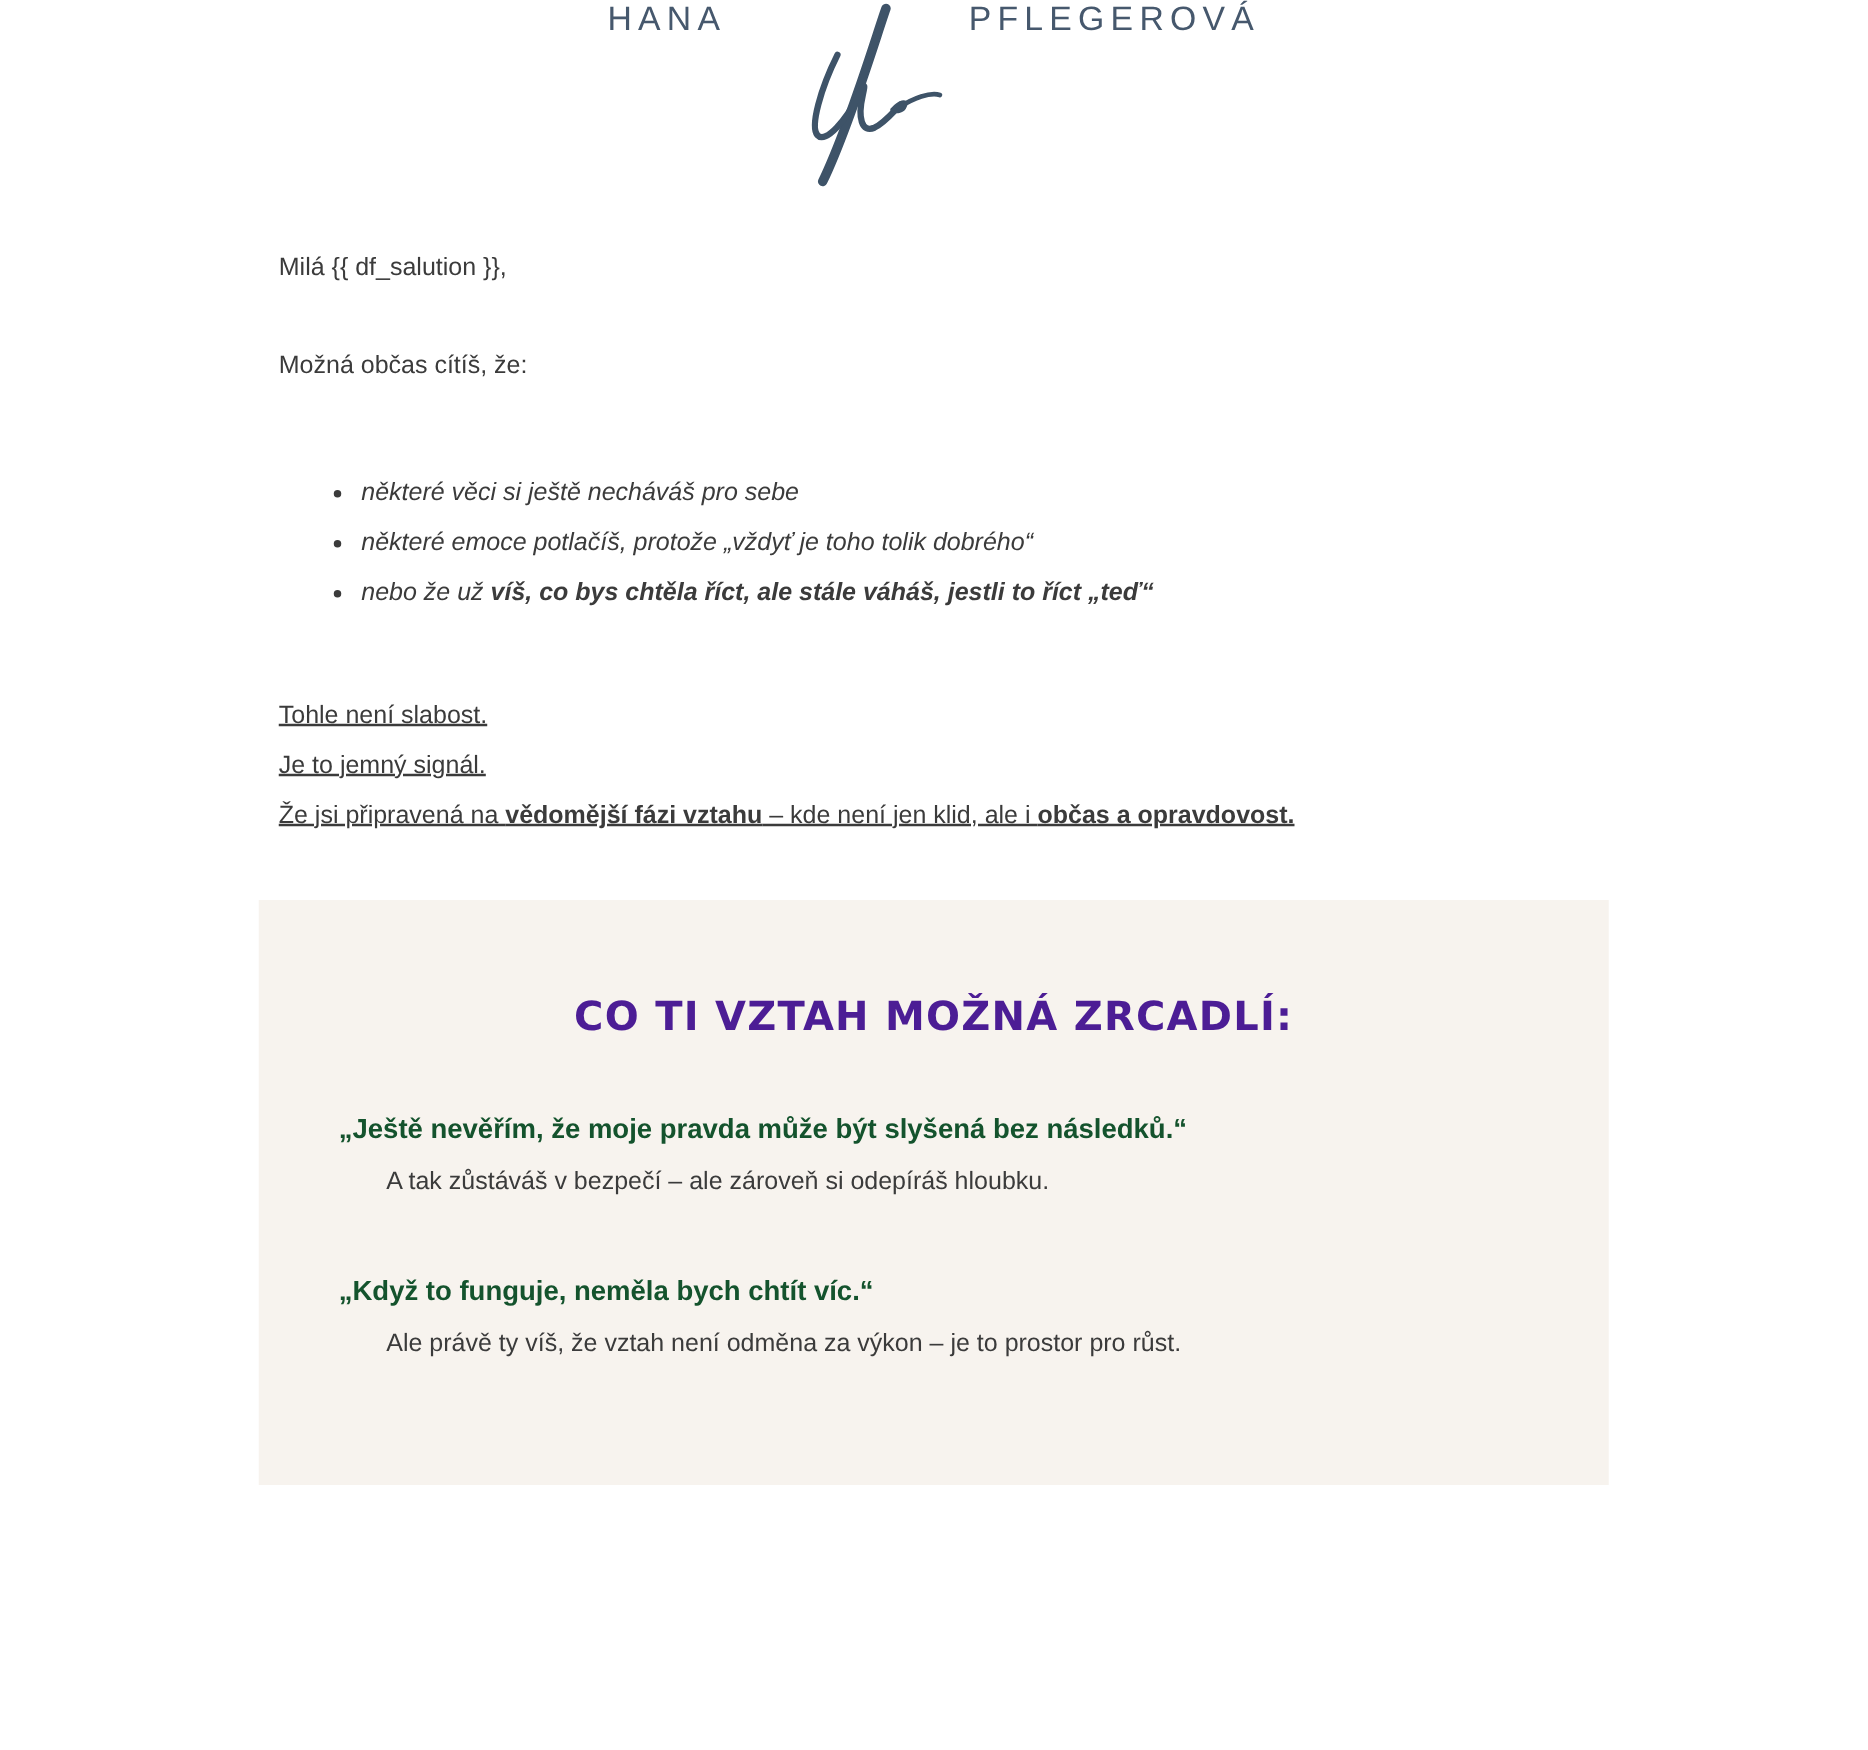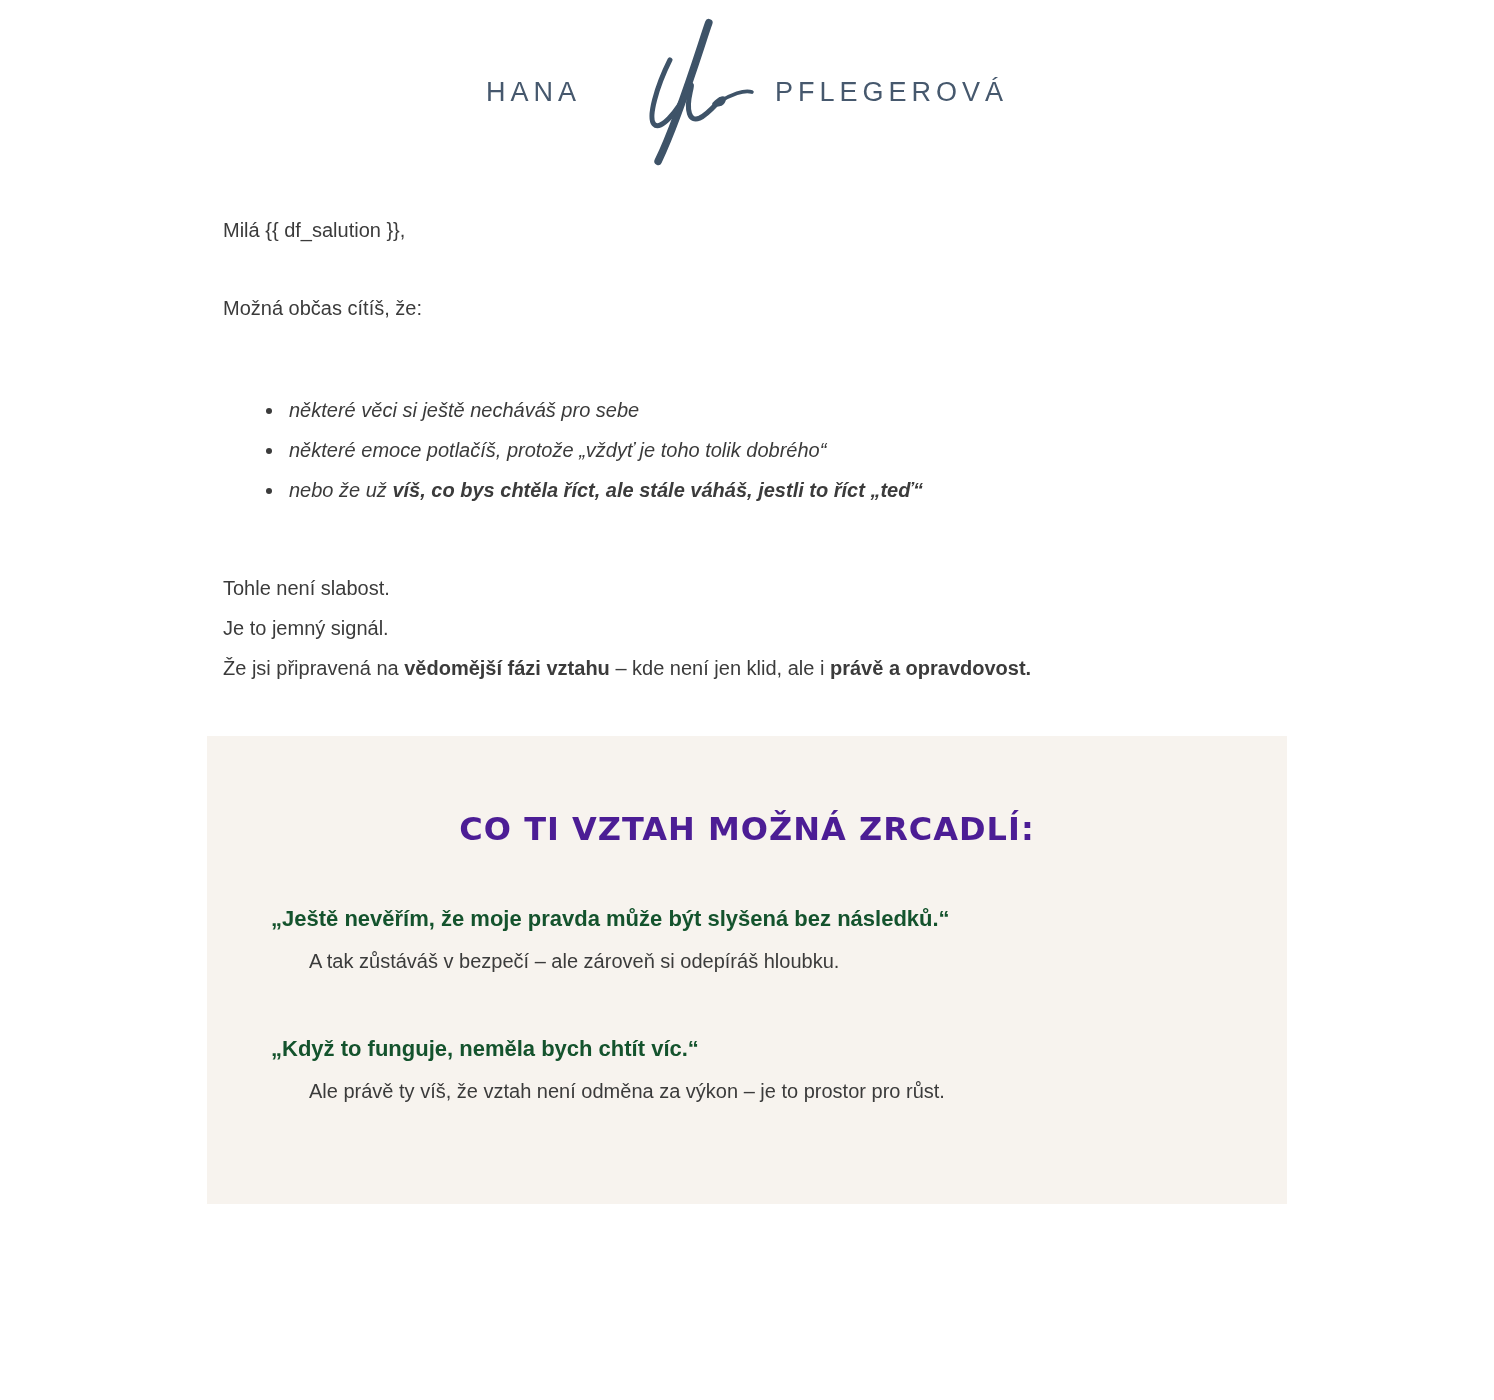--- a/index.html
+++ b/index.html
@@ -10,23 +10,23 @@
     color: #3b3b3b;
   }
   .email {
     width: 1080px;
     margin: 0 auto;
     background: #ffffff;
   }
   
   .brand-header {
     display: flex;
-    align-items: center;
+    align-items: flex-start;
     justify-content: center;
-    padding-top: 16px;
+    padding-top: 0;
   }
   .brand-name {
     font-size: 27px;
     letter-spacing: 5px;
     font-weight: 400;
     color: #46586d;
     white-space: nowrap;
   }
   .monogram {
     height: 152px;
@@ -51,21 +51,21 @@
   ul.feelings {
     list-style: disc;
     margin: 62px 0 58px 0;
     padding-left: 62px;
     font-style: italic;
   }
   ul.feelings li {
     line-height: 40px;
     padding-left: 4px;
   }
-  .signal { margin-bottom: 0 !important; }
+  .signal { margin-bottom: 0 !important; text-decoration: underline; }
   
   .mirror {
     background: #f7f3ee;
     margin-top: 48px;
     padding: 74px 64px 46px 64px;
   }
   .mirror h2 {
     margin: 0 0 50px 0;
     text-align: center;
     font-family: "DejaVu Sans", sans-serif;
@@ -111,21 +111,21 @@
 
 
     <p>Možná občas cítíš, že:</p>
 
     <ul class="feelings">
       <li><span>některé věci si ještě necháváš pro sebe</span><strong></strong></li>
       <li><span>některé emoce potlačíš, protože „vždyť je toho tolik dobrého“</span><strong></strong></li>
       <li><span>nebo že už </span><strong>víš, co bys chtěla říct, ale stále váháš, jestli to říct „teď“</strong></li>
     </ul>
 
-    <p class="signal"><span>Tohle není slabost.</span><br><span>Je to jemný signál.</span><br><span>Že jsi připravená na </span><strong>vědomější fázi vztahu</strong><span> – kde není jen klid, ale i </span><strong>právě a opravdovost.</strong></p>
+    <p class="signal"><span>Tohle není slabost.</span><br><span>Je to jemný signál.</span><br><span>Že jsi připravená na </span><strong>vědomější fázi vztahu</strong><span> – kde není jen klid, ale i </span><strong>občas a opravdovost.</strong></p>
 
   </div>
 
   <section class="mirror">
     <h2>CO TI VZTAH MOŽNÁ ZRCADLÍ:</h2>
 
     <div class="mirror-item">
       <p class="mirror-quote">„Ještě nevěřím, že moje pravda může být slyšená bez následků.“</p>
       <p class="mirror-reflection">A tak zůstáváš v bezpečí – ale zároveň si odepíráš hloubku.</p>
     </div>

